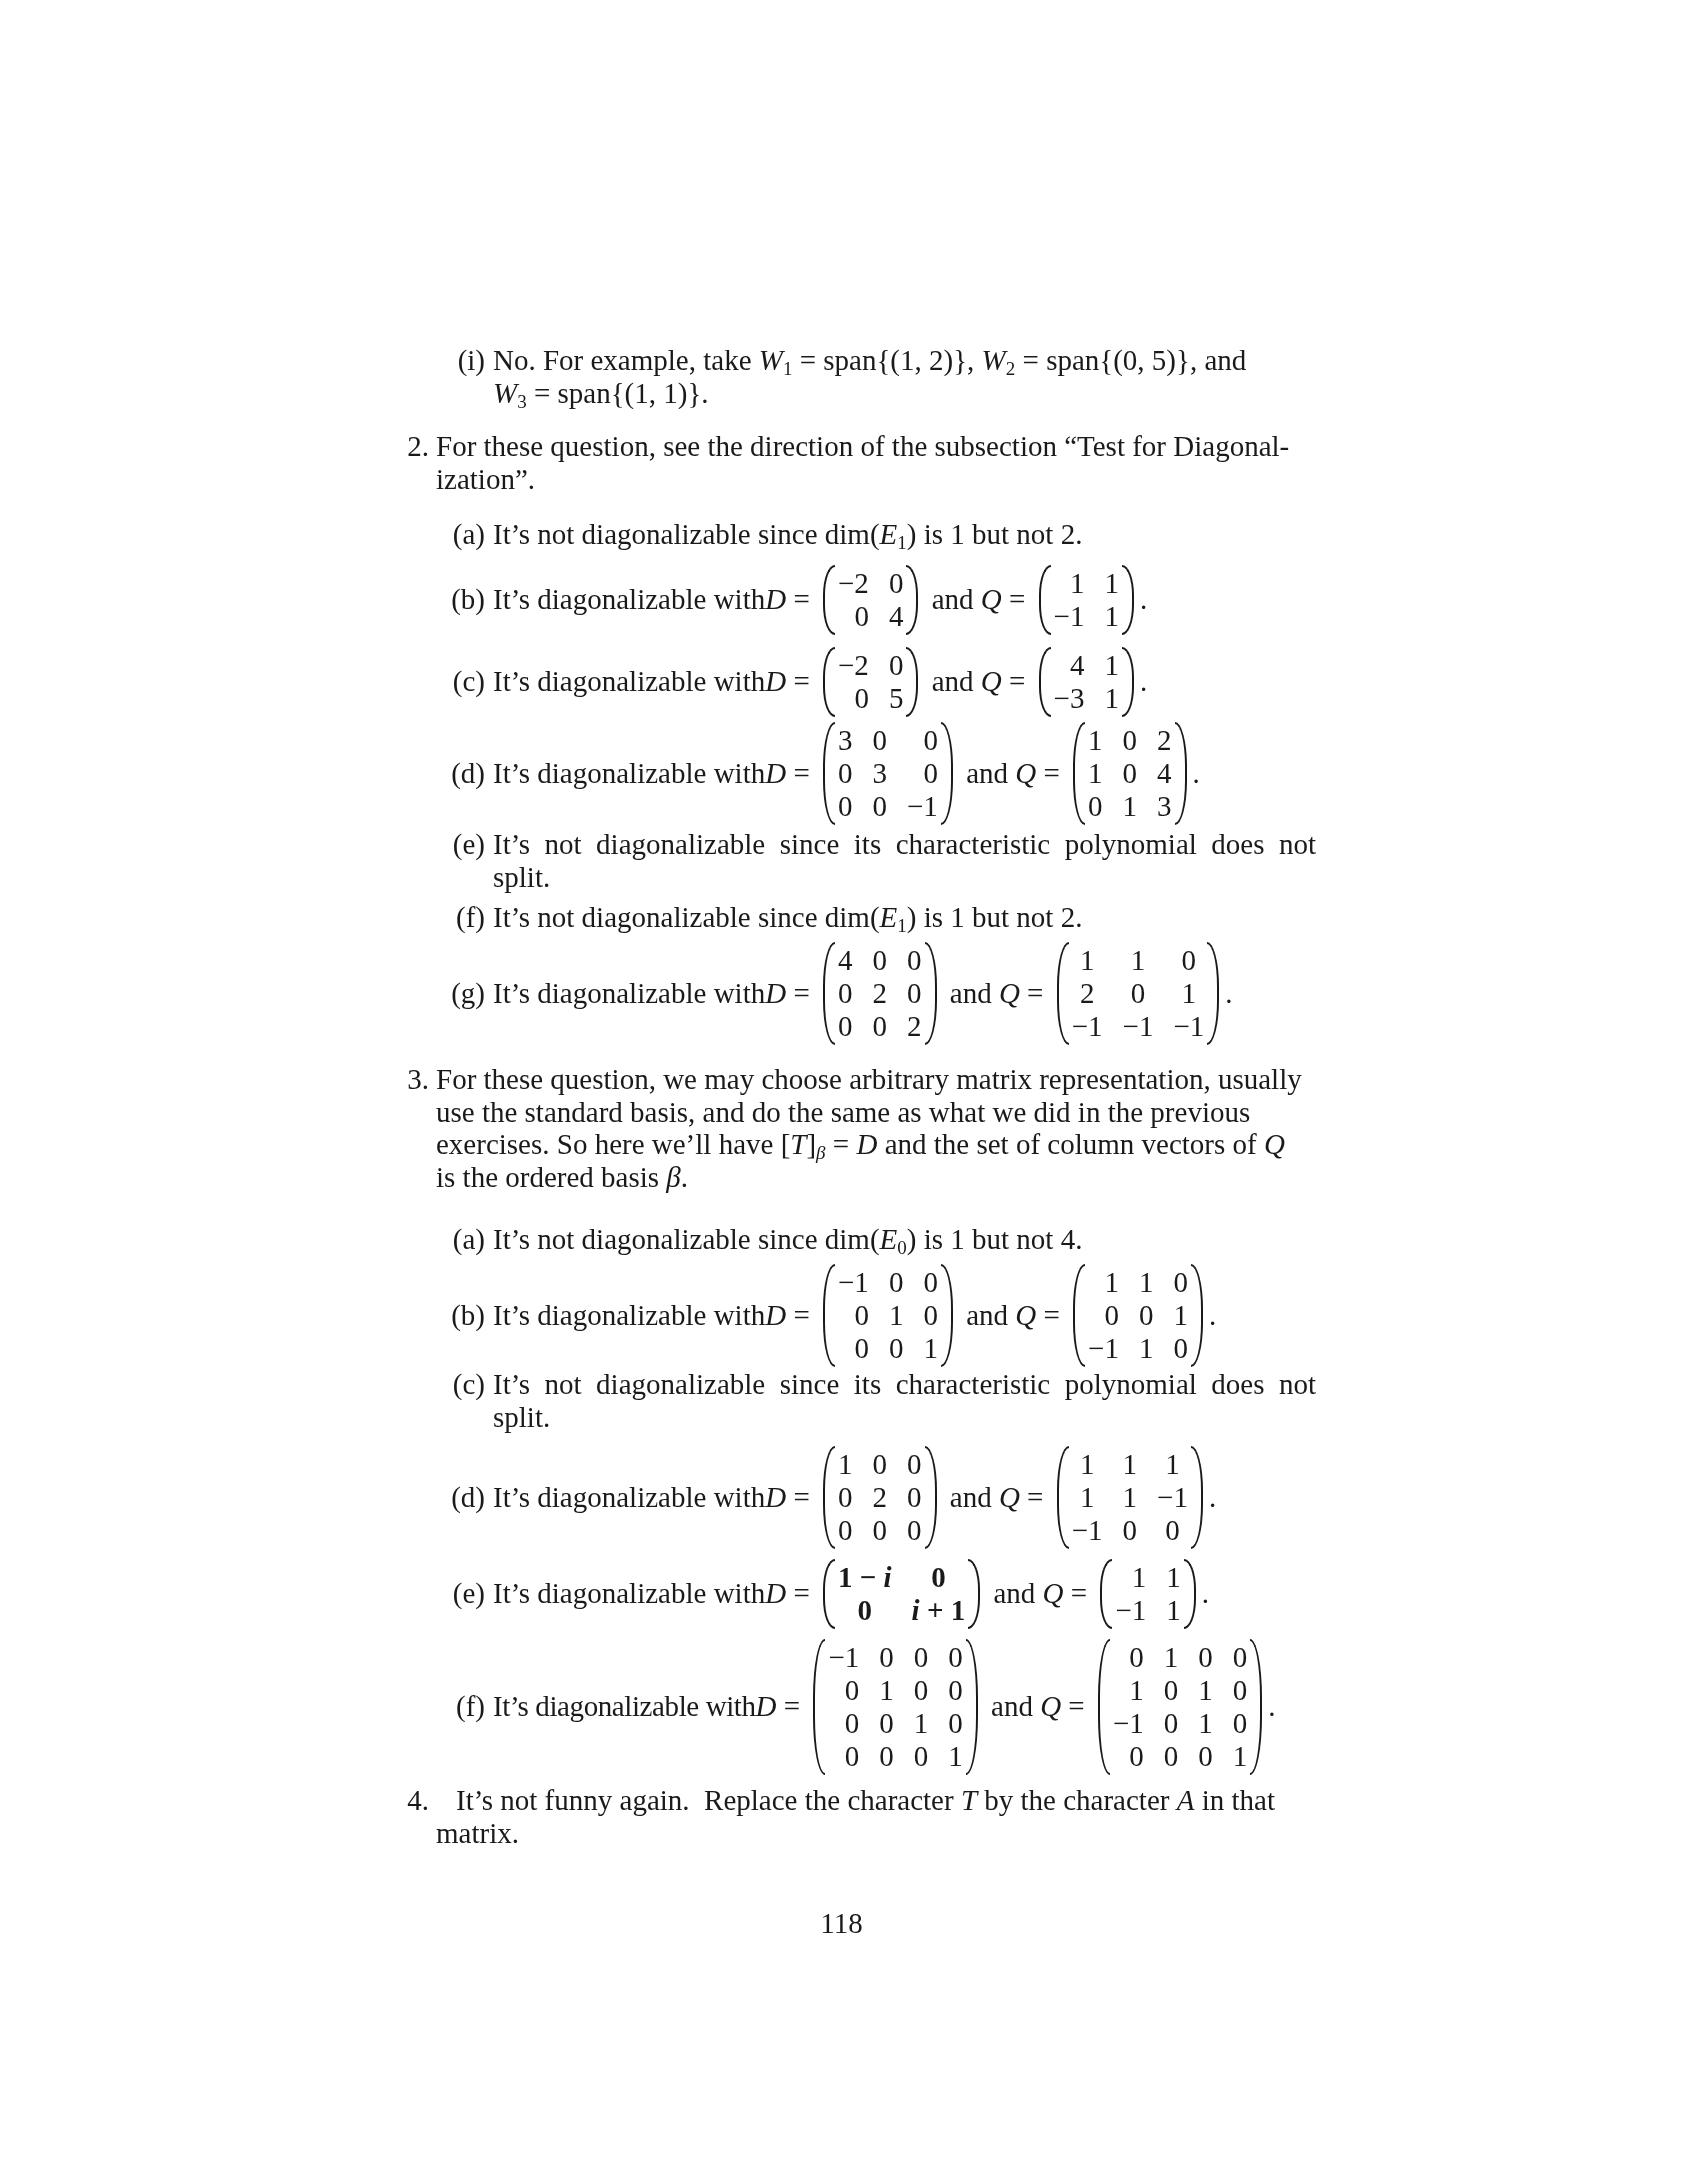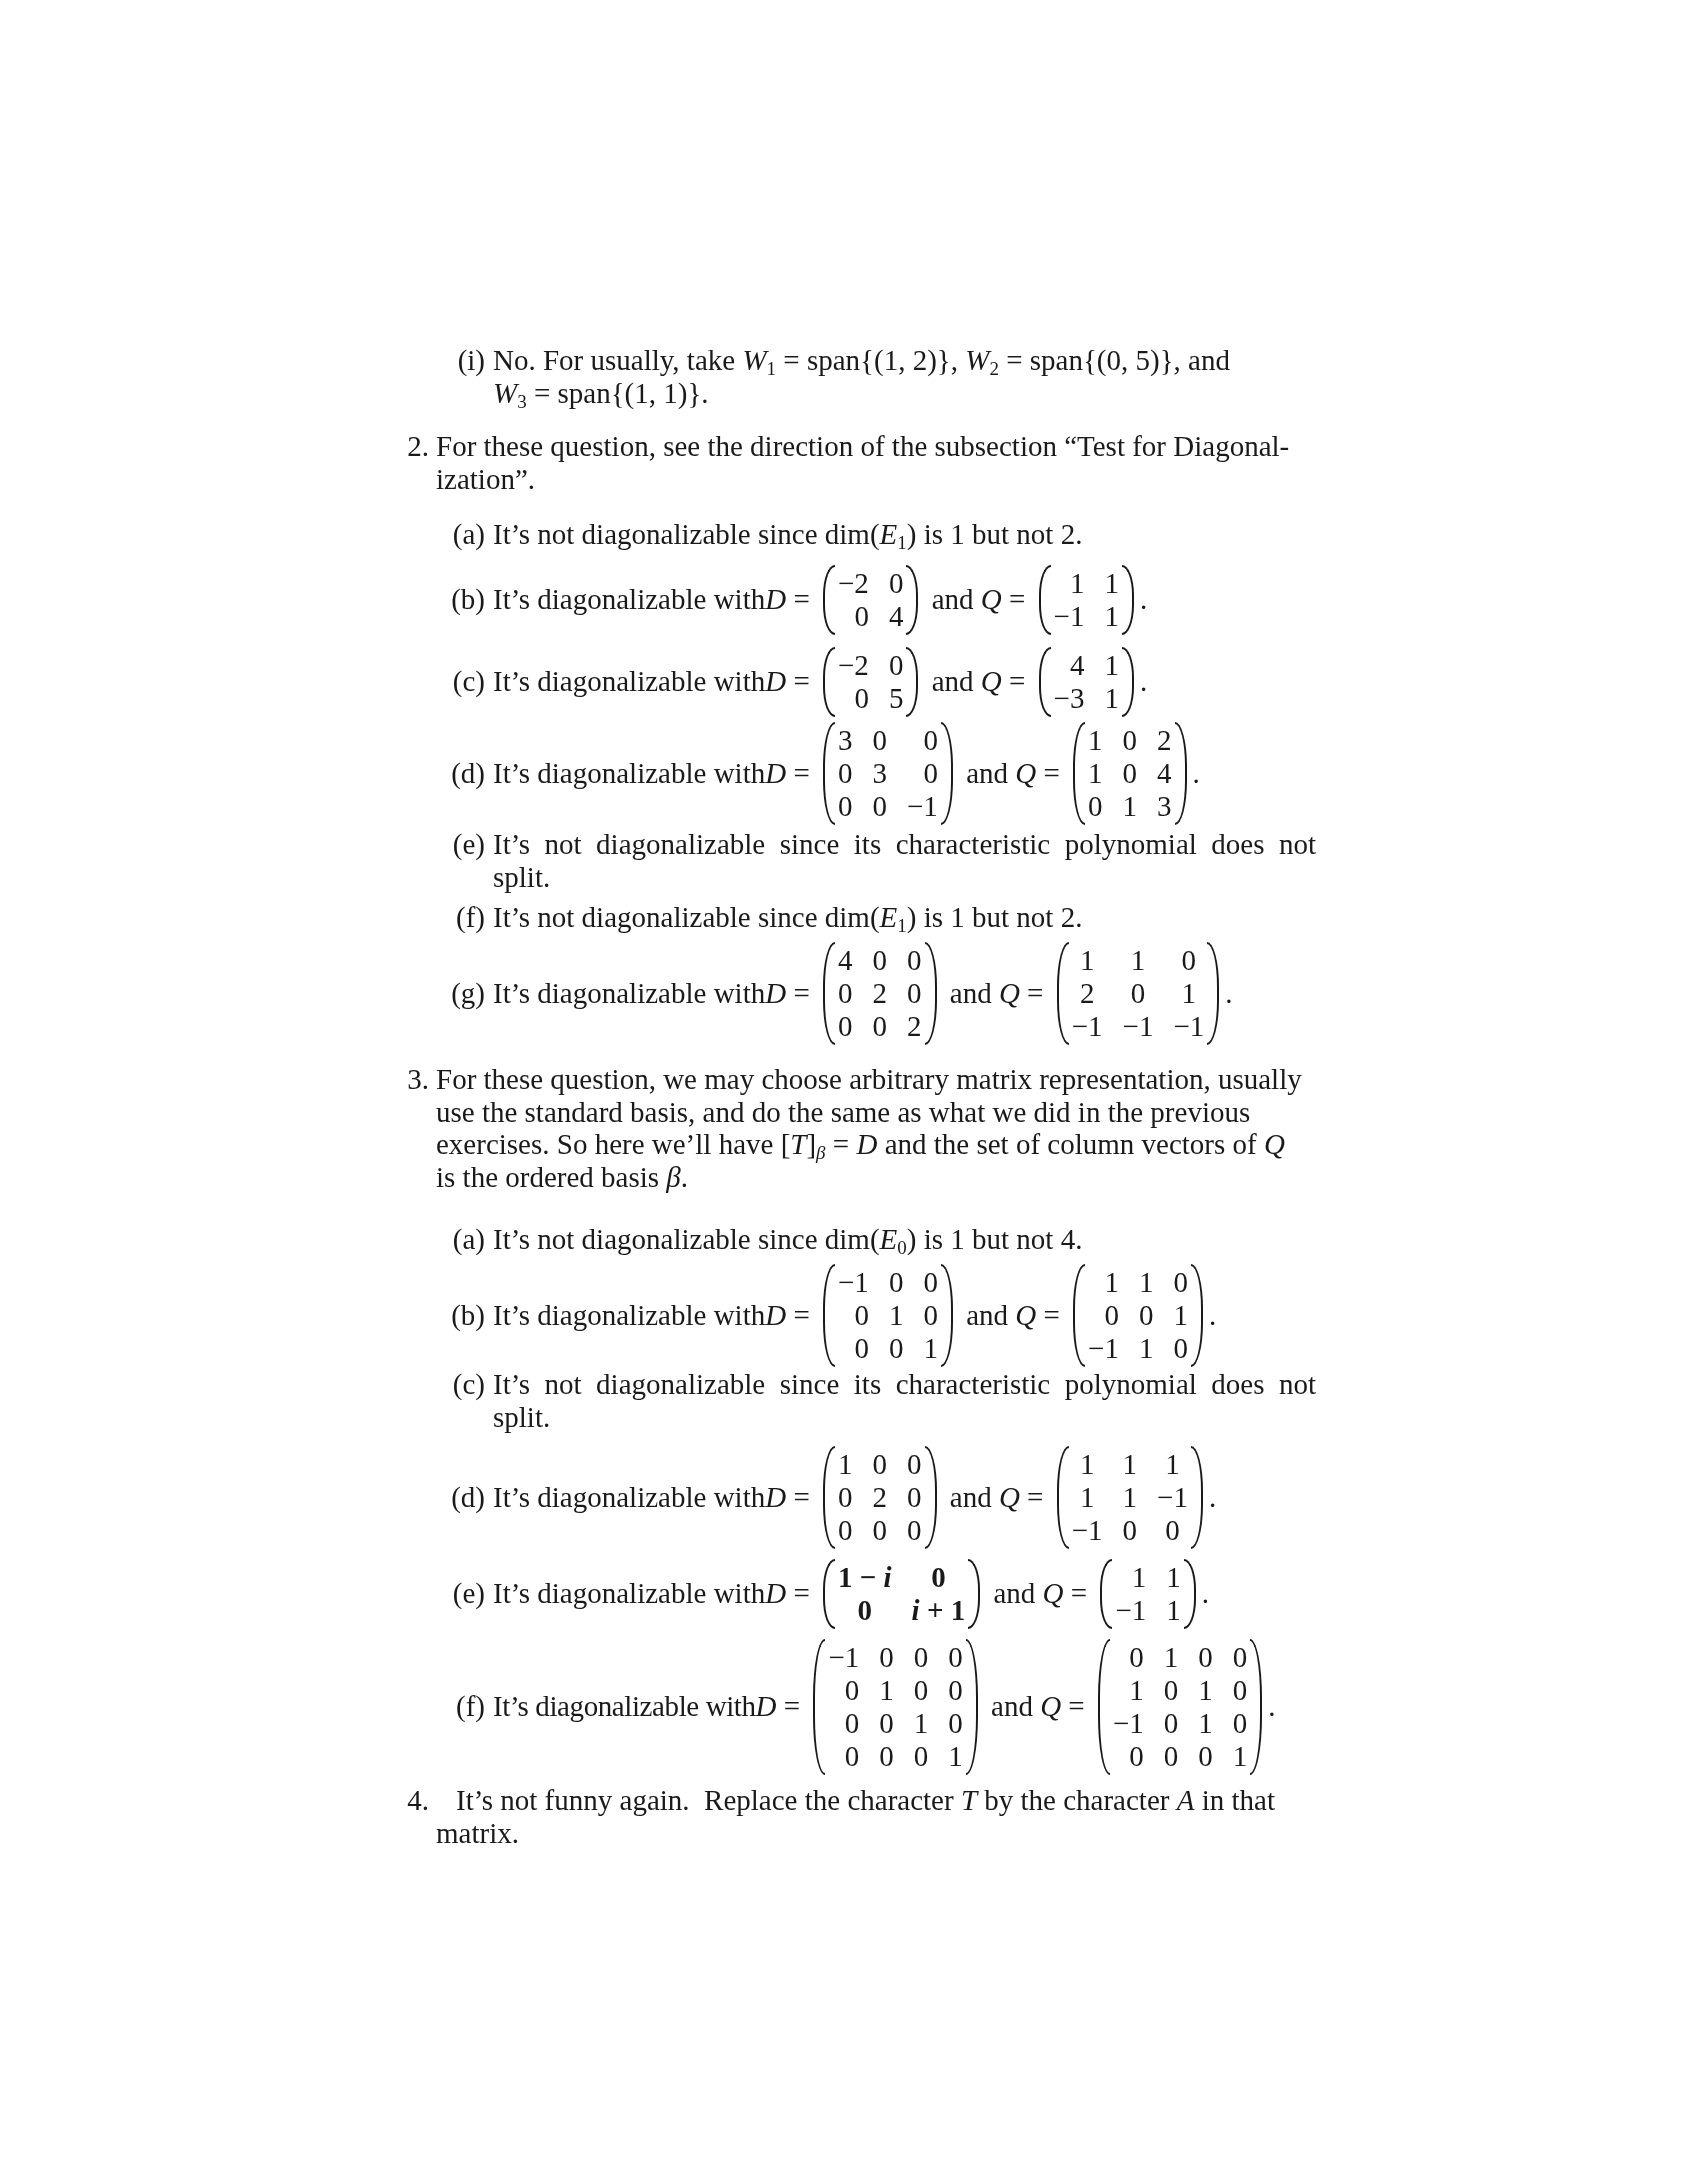--- a/index.html
+++ b/index.html
@@ -86,21 +86,21 @@
     }
   </style>
 </head>
 <body>
 
 <div class="page">
 
   <div class="block text" style="left:0; top:344px; width:1683px;">
     <span class="num-label" style="left:416px; width:69px; top:0;">(i)</span>
     <div style="position:absolute; left:493px; top:0; width:822px; white-space:nowrap;">
-      <span>No.  For usually, take </span><span class="math-i">W</span><sub>1</sub><span> = span{(1, 2)}, </span><span class="math-i">W</span><sub>2</sub><span> = span{(0, 5)},  and</span>
+      <span>No.  For example, take </span><span class="math-i">W</span><sub>1</sub><span> = span{(1, 2)}, </span><span class="math-i">W</span><sub>2</sub><span> = span{(0, 5)},  and</span>
     </div>
     <div style="position:absolute; left:493px; top:33px; white-space:nowrap;">
       <span class="math-i">W</span><sub>3</sub><span> = span{(1, 1)}.</span>
     </div>
   </div>
 
   <div class="block text" style="left:0; top:430px; width:1683px;">
     <span class="num-label" style="left:376px; width:53px; top:0;">2.</span>
     <div style="position:absolute; left:436px; top:0; white-space:nowrap;">For these question, see the direction of the subsection “Test for Diagonal-</div>
     <div style="position:absolute; left:436px; top:33px; white-space:nowrap;">ization”.</div>
@@ -472,14 +472,15 @@
   </div>
 
   <div class="block text" style="left:0; top:1784px; width:1683px;">
     <span class="num-label" style="left:376px; width:53px;">4.</span>
     <div style="position:absolute; left:456px; white-space:nowrap;">
       <span style="white-space:pre">It’s not funny again.  Replace the character </span><span class="math-i">T</span><span style="white-space:pre"> by the character </span><span class="math-i">A</span><span style="white-space:pre"> in that</span>
     </div>
     <div style="position:absolute; left:436px; top:33px; white-space:nowrap;">matrix.</div>
   </div>
 
+  <div class="page-number text">118</div>
 </div>
 
 
 </body></html>

